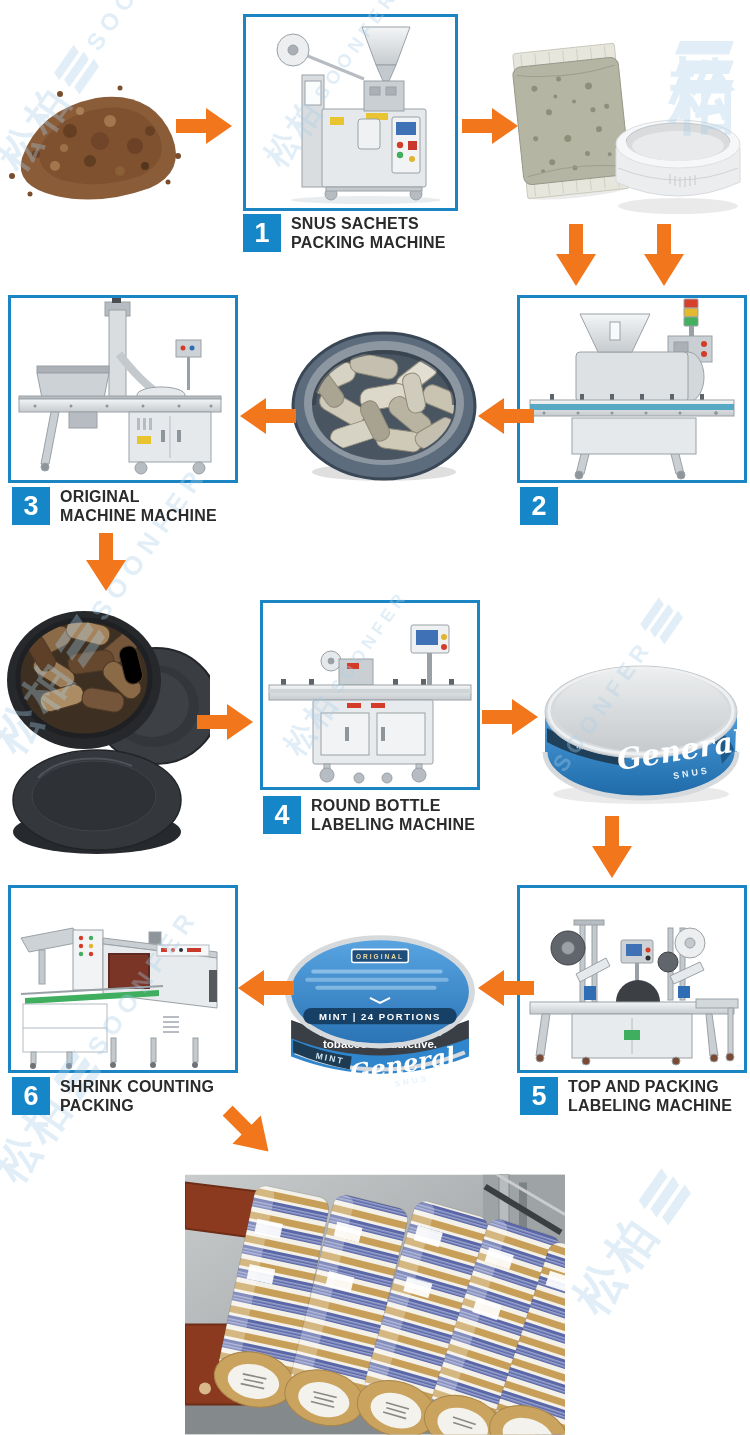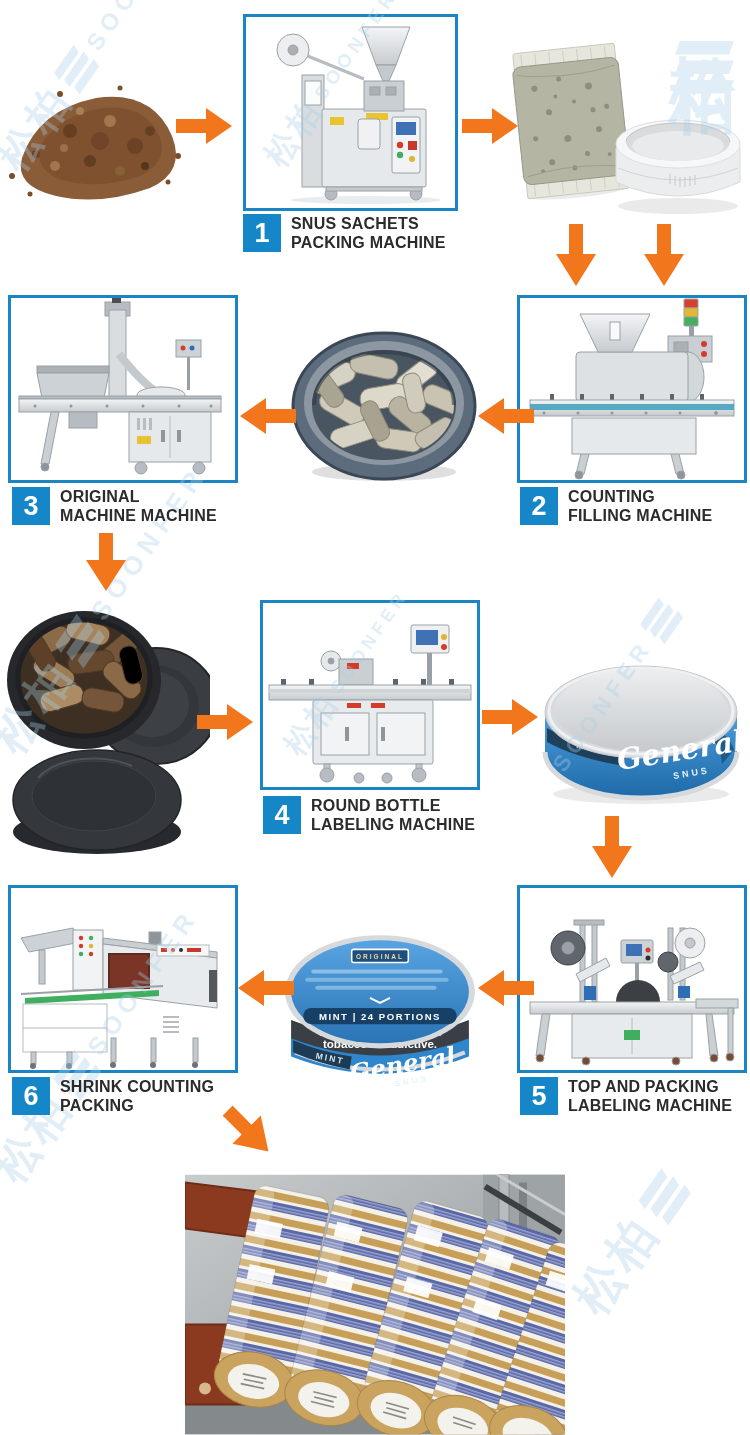--- a/index.html
+++ b/index.html
@@ -397,24 +397,20 @@
 
   <div class="step" style="left:12px;top:487px;">
     <div class="step-num">3</div>
     <div class="step-text">
         <div>ORIGINAL</div>
       <div>MACHINE MACHINE</div>
       </div>
   </div>
   <div class="step" style="left:520px;top:487px;">
     <div class="step-num">2</div>
-    <div class="step-text">
-        <div>COUNTING</div>
-      <div>FILLING MACHINE</div>
-      </div>
   </div>
 
   <div class="arrow" style="left:86px;top:533px;">
     <svg width="40" height="58">
         <polygon points="13,0 27,0 27,27 40,27 20,58 0,27 13,27"></polygon>
       </svg>
   </div>
 
   <div class="item" style="left:4px;top:586px;width:206px;height:272px;">
     <svg viewBox="0 0 206 272">

